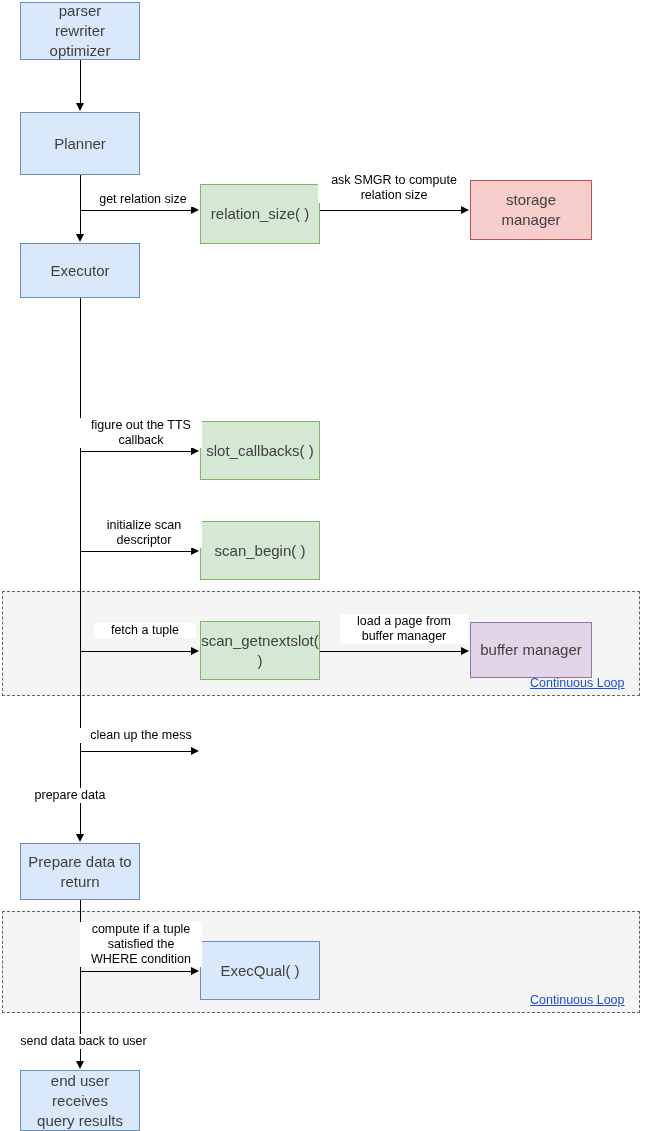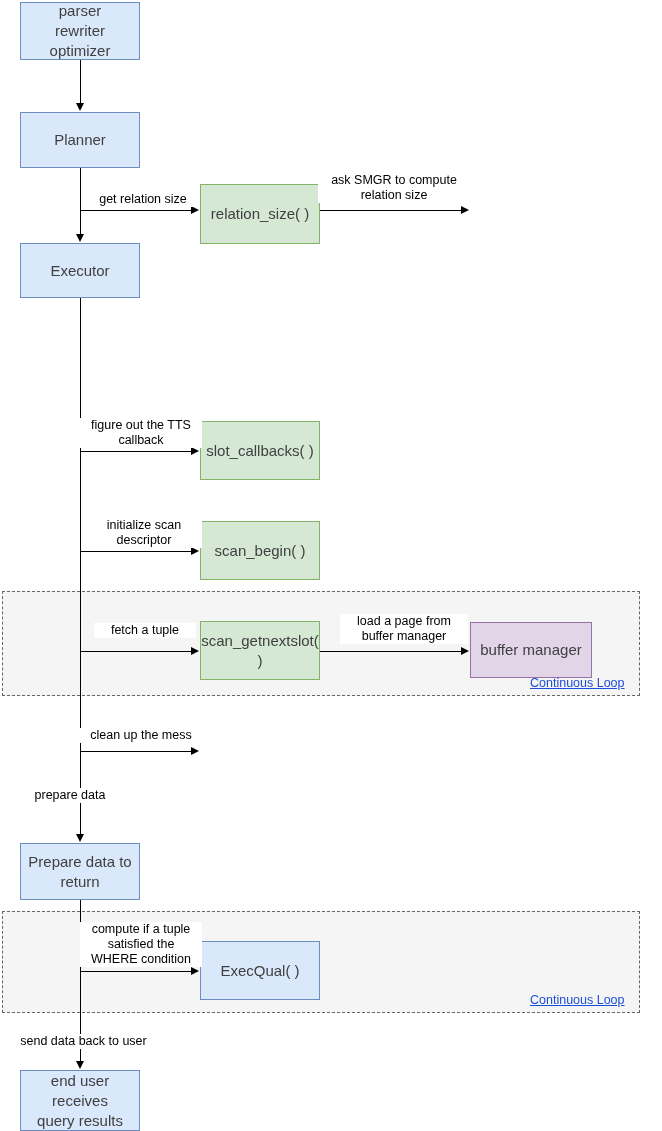--- a/index.html
+++ b/index.html
@@ -160,24 +160,26 @@
   <div class="elabel" style="left:80px; top:922px; width:120px;">compute if a tuple
 satisfied the
 WHERE condition</div>
 
   <div class="elabel" style="left:5px; top:1034px; width:155px;">send data back to user</div>
 
   <div class="node blue" style="left:20px; top:2px; width:120px; height:58px;">parser
 rewriter
 optimizer</div>
 
-  <div class="node blue" style="left:20px; top:112px; width:120px; height:56px;">Planner</div>
+  <div class="node blue" style="left:20px; top:112px; width:120px; height:63px;">Planner</div>
 
   <div class="node green" style="left:200px; top:184px; width:120px; height:60px;">relation_size( )</div>
 
+  <div class="node red" style="left:470px; top:180px; width:122px; height:60px;">storage
+manager</div>
 
   <div class="node blue" style="left:20px; top:243px; width:120px; height:55px;">Executor</div>
 
   <div class="node green" style="left:200px; top:421px; width:120px; height:59px;">slot_callbacks( )</div>
 
   <div class="node green" style="left:200px; top:521px; width:120px; height:59px;">scan_begin( )</div>
 
   <div class="node green" style="left:200px; top:621px; width:120px; height:59px;">scan_getnextslot( )</div>
 
   <div class="node purple" style="left:470px; top:622px; width:122px; height:56px;">buffer manager</div>

